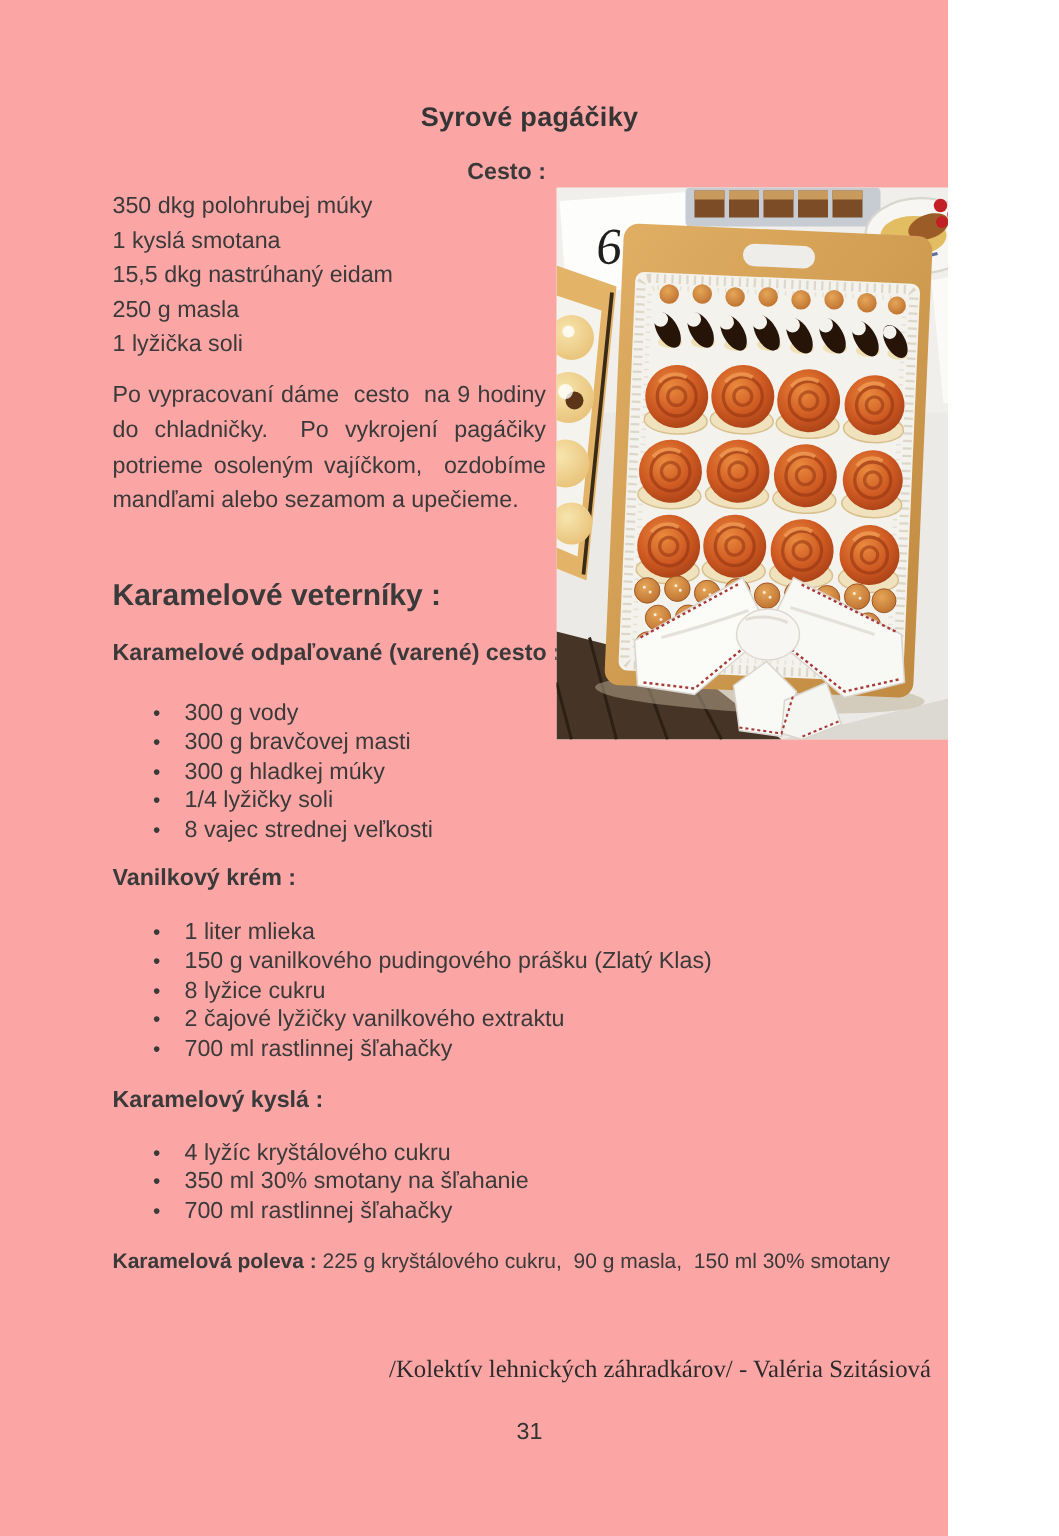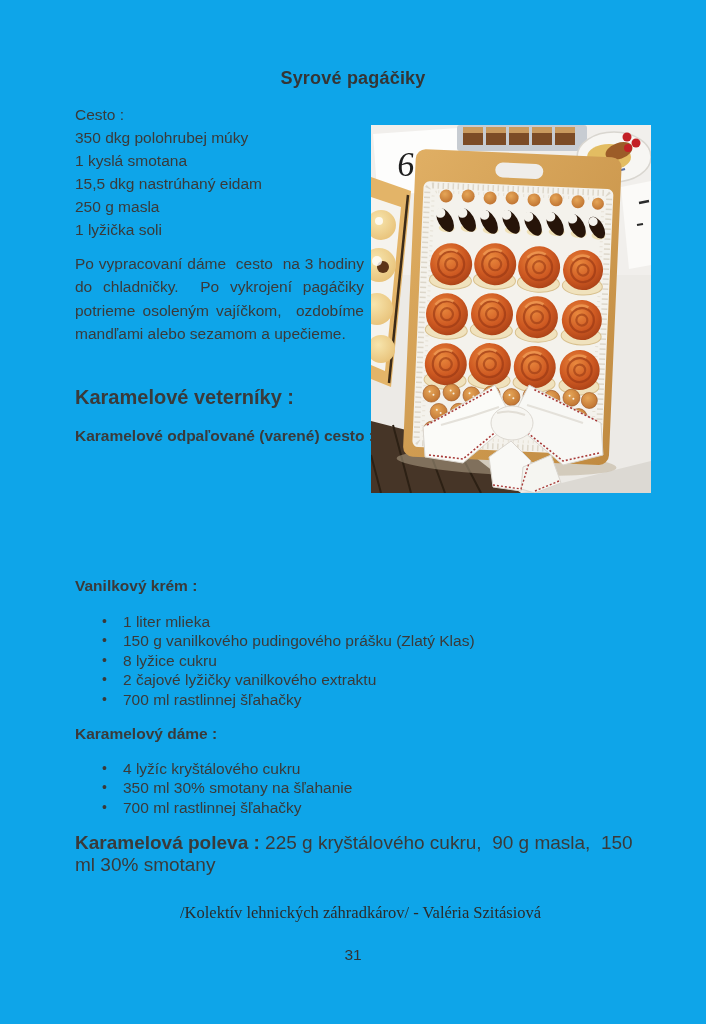--- a/index.html
+++ b/index.html
@@ -1,25 +1,25 @@
 <!DOCTYPE html>
 <html><head>
 <meta charset="utf-8">
 <style>
   html,body{margin:0;padding:0;background:#ffffff;}
   .page{
-    position:relative; width:706px; height:1024px; background:#0ea5e9;
+    position:relative; width:632px; height:1024px; background:#fca5a5;
     font-family:"Liberation Sans", sans-serif; color:#3a3a3a; overflow:hidden;
   }
   .title{
     position:absolute; top:68px; left:0; width:706px; text-align:center;
     font-size:18px; font-weight:bold; color:#353535; letter-spacing:.2px;
   }
   .col{ position:absolute; left:75px; top:103px; width:289px; }
-  .bhead{ font-size:15.5px; font-weight:normal; line-height:23px; color:#3a3a3a;}
+  .bhead{ font-size:15.5px; font-weight:bold; line-height:23px; color:#3a3a3a;text-align:right;}
   .ing-line{ font-size:15.5px; line-height:23px; }
   .para{
     margin:11px 0 0 0; font-size:15.5px; line-height:23.3px;
     text-align:justify; white-space:pre-wrap; width:289px;
   }
   .h2{
     position:absolute; left:75px; top:386px; font-size:20px; font-weight:bold; color:#3a3a3a;
   }
   .sub{ position:absolute; left:75px; font-size:15.5px; font-weight:bold; color:#3a3a3a;}
   .sub2{ top:427px; } .sub3{ top:577px; } .sub4{ top:725px; }
@@ -27,24 +27,24 @@
     position:absolute; left:75px; margin:0; padding:0; list-style:none; width:480px;
   }
   ul.blist li{
     position:relative; margin-left:25px; padding-left:23px;
     font-size:15.5px; line-height:19.4px;
   }
   ul.blist li::before{
     content:"\2022"; position:absolute; left:2px; top:0; font-size:14px; color:#3a3a3a;
   }
   .list1{ top:466px; } .list2{ top:612px; } .list3{ top:759px; }
-  .poleva{ position:absolute; left:75px; top:832px; font-size:19px; white-space:pre-wrap; width:560px;}
+  .poleva{ position:absolute; left:75px; top:832px; font-size:14px; white-space:pre-wrap; width:560px;}
   .poleva .lbl{ font-weight:bold; }
   .attribution{
-    position:absolute; left:180px; top:903px; width:520px; 
+    position:absolute; left:180px; top:903px; width:520px; text-align:center;
     font-family:"Liberation Serif", serif; font-size:16.5px; color:#2b2b2b;
   }
   .pageno{
     position:absolute; top:946px; left:0; width:706px; text-align:center;
     font-size:15.5px; color:#333333;
   }
   .photo{
     position:absolute; left:371px; top:125px; width:280px; height:368px;
   }
   .photo svg{ display:block; }
@@ -59,38 +59,46 @@
   <div class="col">
     <div class="bhead">Cesto :</div>
     <div>
 
     <div class="ing-line">350 dkg polohrubej múky</div>
         <div class="ing-line">1 kyslá smotana</div>
         <div class="ing-line">15,5 dkg nastrúhaný eidam</div>
         <div class="ing-line">250 g masla</div>
         <div class="ing-line">1 lyžička soli</div>
       </div>
-    <p class="para">Po vypracovaní dáme  cesto  na 3 hodiny do chladničky.  Po vykrojení pagáčiky potrieme osoleným vajíčkom,  ozdobíme mandľami alebo sezamom a upečieme.</p>
+    <p class="para">Po vypracovaní dáme  cesto  na 9 hodiny do chladničky.  Po vykrojení pagáčiky potrieme osoleným vajíčkom,  ozdobíme mandľami alebo sezamom a upečieme.</p>
   </div>
 
   <div class="h2">Karamelové veterníky :</div>
 
   <div class="sub sub2">Karamelové odpaľované (varené) cesto :</div>
+  <ul class="blist list1">
+
+  <li>300 g vody</li>
+      <li>300 g bravčovej masti</li>
+      <li>300 g hladkej múky</li>
+      <li>1/4 lyžičky soli</li>
+      <li>8 vajec strednej veľkosti</li>
+    </ul>
 
   <div class="sub sub3">Vanilkový krém :</div>
   <ul class="blist list2">
 
   <li>1 liter mlieka</li>
       <li>150 g vanilkového pudingového prášku (Zlatý Klas)</li>
       <li>8 lyžice cukru</li>
       <li>2 čajové lyžičky vanilkového extraktu</li>
       <li>700 ml rastlinnej šľahačky</li>
     </ul>
 
-  <div class="sub sub4">Karamelový dáme :</div>
+  <div class="sub sub4">Karamelový kyslá :</div>
   <ul class="blist list3">
 
   <li>4 lyžíc kryštálového cukru</li>
       <li>350 ml 30% smotany na šľahanie</li>
       <li>700 ml rastlinnej šľahačky</li>
     </ul>
 
   <div class="poleva"><span class="lbl">Karamelová poleva :</span><span> 225 g kryštálového cukru,  90 g masla,  150 ml 30% smotany</span></div>
 
   <div class="photo">

